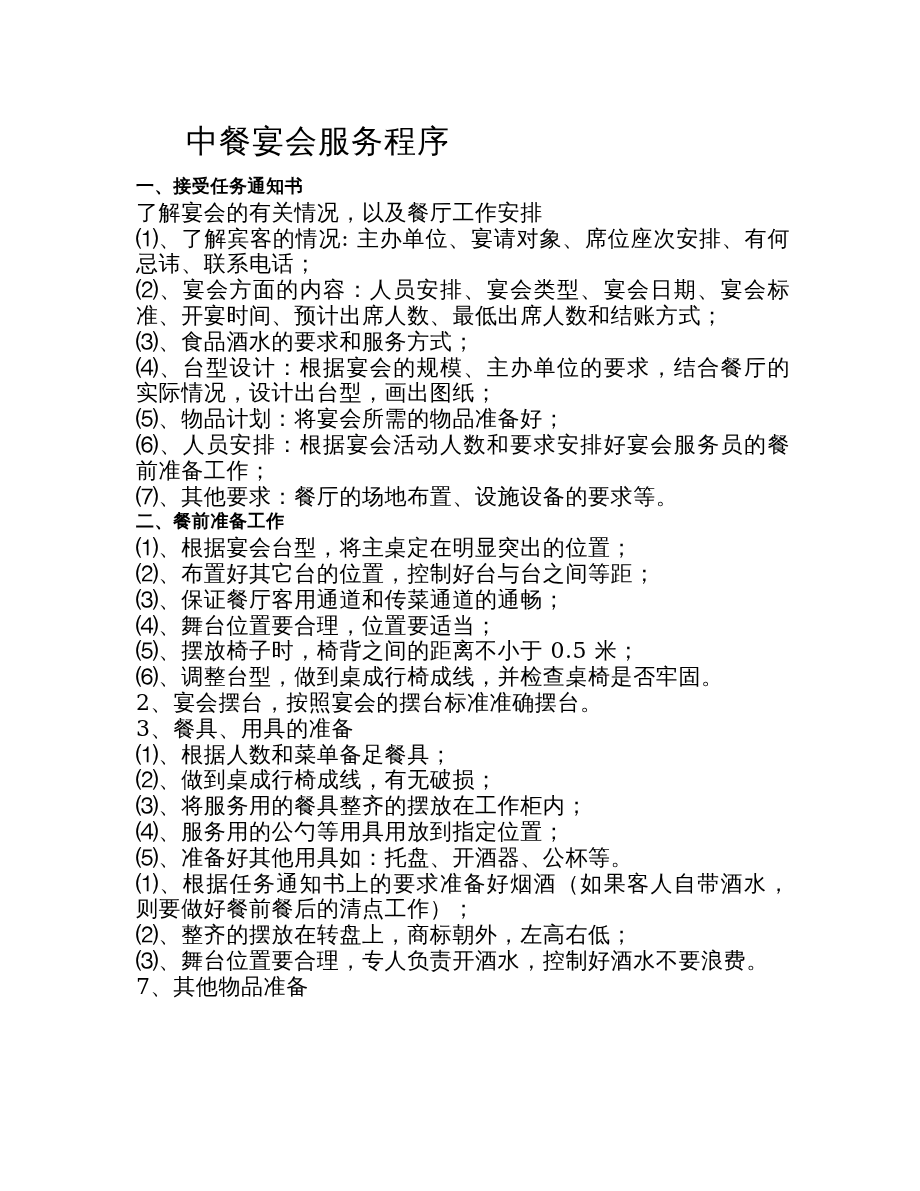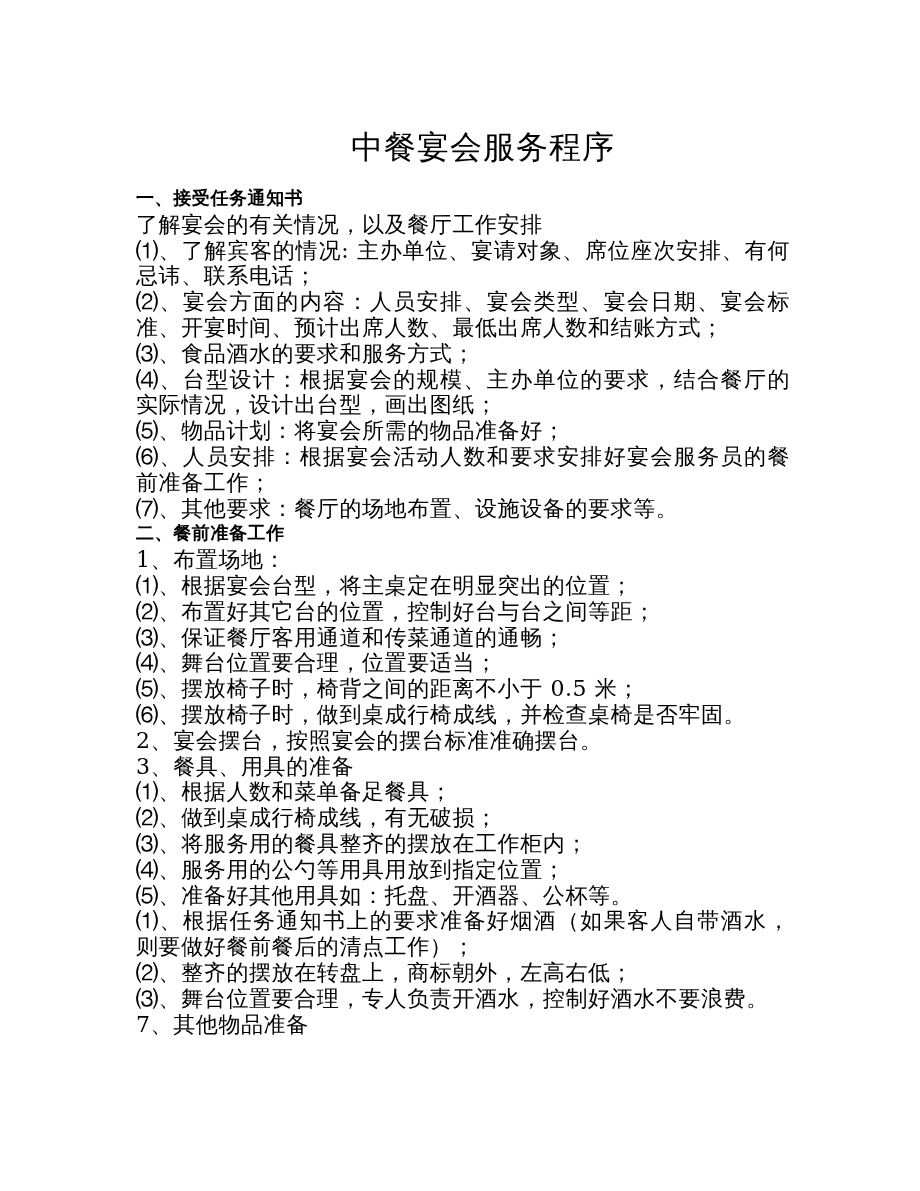--- a/index.html
+++ b/index.html
@@ -15,25 +15,25 @@
       font-family: "DejaVu Serif", "Liberation Serif", serif;
       color: #000000;
     }
     .page {
       position: absolute;
       left: 136px;
       top: 108px;
       width: 654px;
     }
     .title {
-      text-align: center;
+      text-align: left;
       font-size: 32px;
       line-height: 46px;
       height: 46px;
-      margin: 16px;
+      margin: 10px;
       font-weight: normal;
       letter-spacing: 1px;
       padding-left: 40px;
     }
     .line {
       font-size: 22px;
       line-height: 25.8px;
       white-space: nowrap;
       letter-spacing: 0.6px;
     }
@@ -61,27 +61,26 @@
     <div class="line wrap">⑵、宴会方面的内容：人员安排、宴会类型、宴会日期、宴会标准、开宴时间、预计出席人数、最低出席人数和结账方式；</div>
     <div class="line">⑶、食品酒水的要求和服务方式；</div>
     <div class="line wrap">⑷、台型设计：根据宴会的规模、主办单位的要求，结合餐厅的实际情况，设计出台型，画出图纸；</div>
     <div class="line">⑸、物品计划：将宴会所需的物品准备好；</div>
     <div class="line wrap">⑹、人员安排：根据宴会活动人数和要求安排好宴会服务员的餐前准备工作；</div>
     <div class="line">⑺、其他要求：餐厅的场地布置、设施设备的要求等。</div>
   </div>
 
   <div>
     <div class="line heading">二、餐前准备工作</div>
-    <div class="line">1、布置场地：</div>
     <div class="line">⑴、根据宴会台型，将主桌定在明显突出的位置；</div>
     <div class="line">⑵、布置好其它台的位置，控制好台与台之间等距；</div>
     <div class="line">⑶、保证餐厅客用通道和传菜通道的通畅；</div>
     <div class="line">⑷、舞台位置要合理，位置要适当；</div>
     <div class="line">⑸、摆放椅子时，椅背之间的距离不小于 0.5 米；</div>
-    <div class="line">⑹、摆放椅子时，做到桌成行椅成线，并检查桌椅是否牢固。</div>
+    <div class="line">⑹、调整台型，做到桌成行椅成线，并检查桌椅是否牢固。</div>
     <div class="line">2、宴会摆台，按照宴会的摆台标准准确摆台。</div>
     <div class="line">3、餐具、用具的准备</div>
     <div class="line">⑴、根据人数和菜单备足餐具；</div>
     <div class="line">⑵、做到桌成行椅成线，有无破损；</div>
     <div class="line">⑶、将服务用的餐具整齐的摆放在工作柜内；</div>
     <div class="line">⑷、服务用的公勺等用具用放到指定位置；</div>
     <div class="line">⑸、准备好其他用具如：托盘、开酒器、公杯等。</div>
     <div class="line wrap">⑴、根据任务通知书上的要求准备好烟酒（如果客人自带酒水，则要做好餐前餐后的清点工作）；</div>
     <div class="line">⑵、整齐的摆放在转盘上，商标朝外，左高右低；</div>
     <div class="line">⑶、舞台位置要合理，专人负责开酒水，控制好酒水不要浪费。</div>

